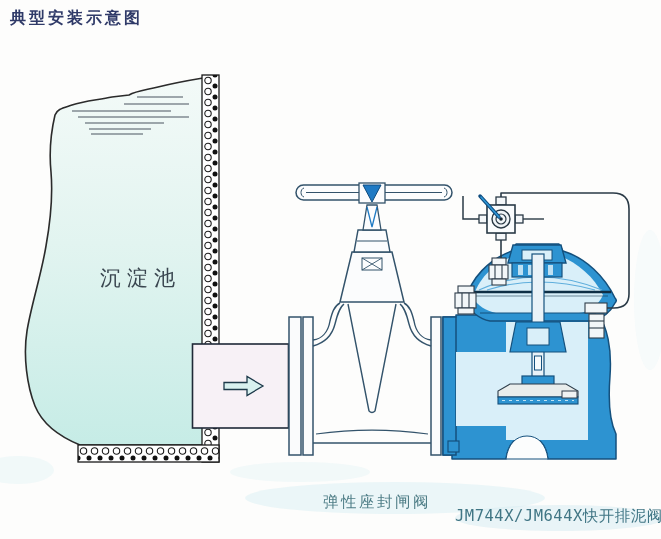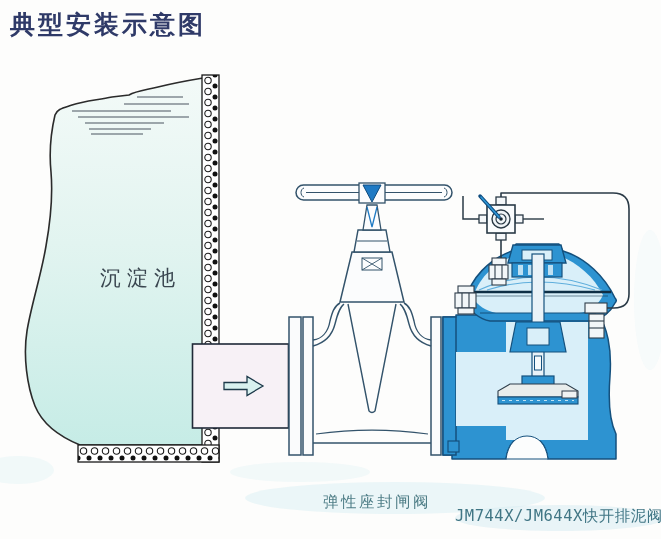--- a/index.html
+++ b/index.html
@@ -1,18 +1,18 @@
 <!DOCTYPE html>
 <html><head>
 <meta charset="utf-8">
 <style>
   html,body{margin:0;padding:0;background:#ffffff;}
   #stage{position:relative;width:661px;height:539px;background:#fdfdfc;overflow:hidden;
          font-family:"Liberation Sans", sans-serif;}
-  #title{position:absolute;left:10px;top:8px;margin:0;font-size:25px;font-weight:bold;
+  #title{position:absolute;left:10px;top:8px;margin:0;font-size:16px;font-weight:bold;
          letter-spacing:3px;color:#2F3A68;font-family:"DejaVu Sans", sans-serif;}
   svg{position:absolute;left:0;top:0;}
   text{font-family:"DejaVu Sans", "Liberation Sans", sans-serif;}
   .cjk-label{fill:#4E7D86;font-size:15.5px;letter-spacing:2.5px;}
   .model-label{fill:#417685;font-size:15.5px;letter-spacing:0.5px;
                font-family:"DejaVu Sans Mono", monospace;}
   .pool-label-text{fill:#39454F;font-size:21px;letter-spacing:6px;}
 </style>
 </head>
 <body>

